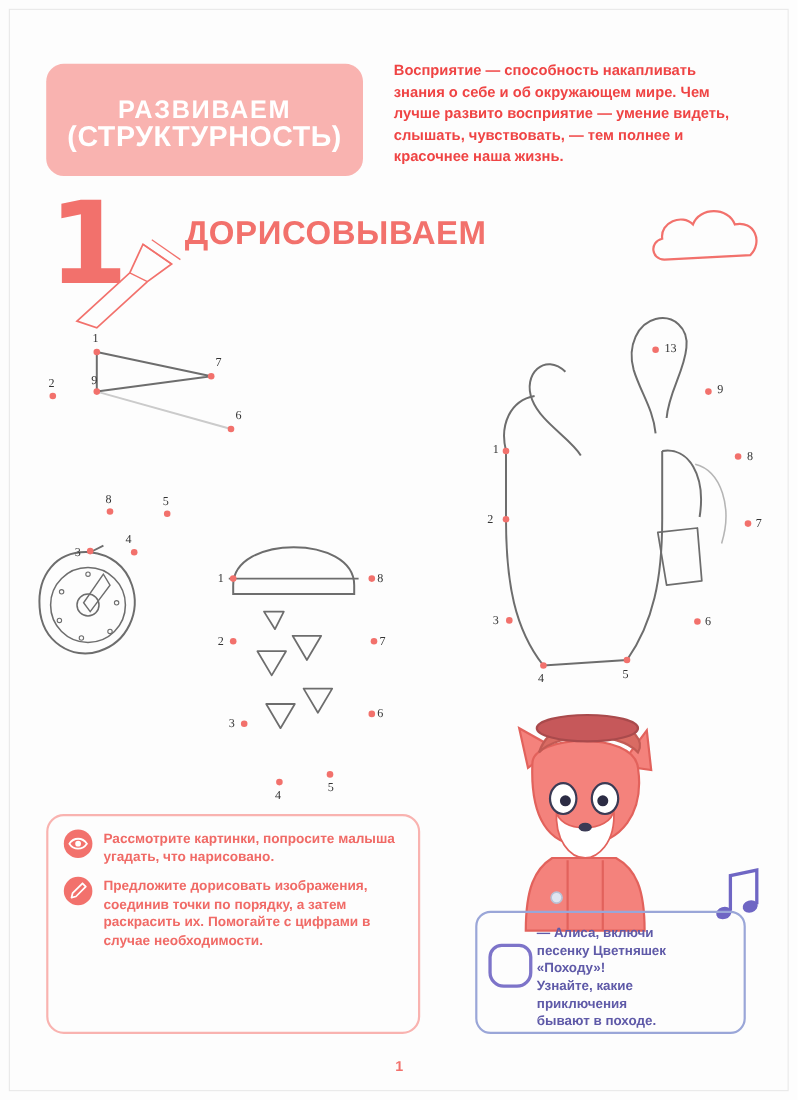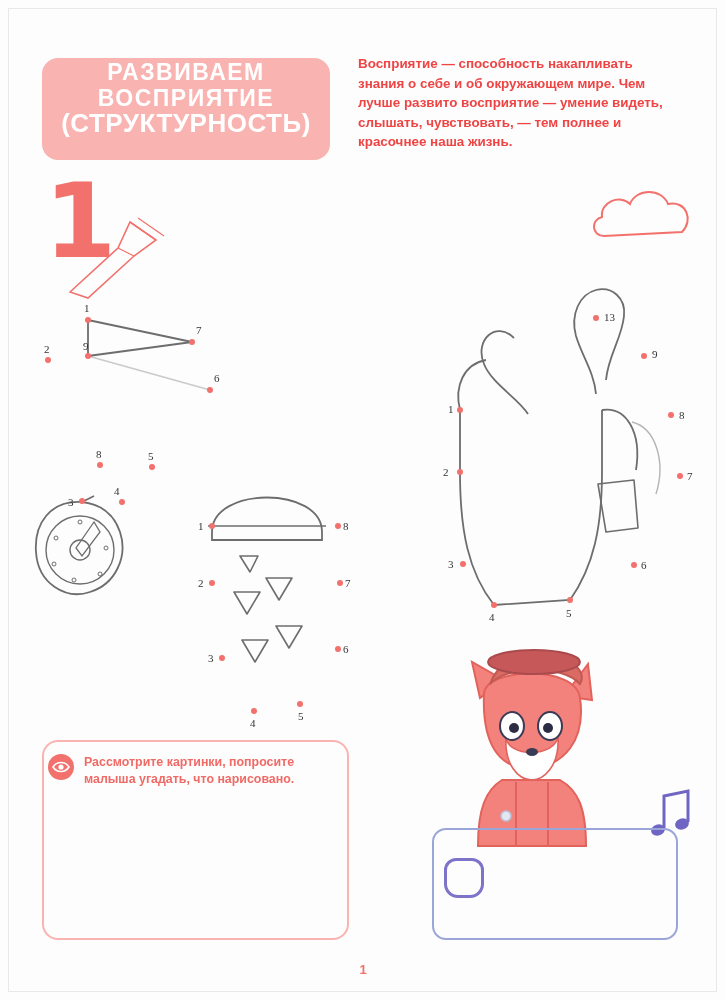--- a/index.html
+++ b/index.html
@@ -32,21 +32,21 @@
 
   
   .banner {
     position: absolute;
     left: 42px; top: 58px;
     width: 288px; height: 102px;
     background: #f9b3b0;
     border-radius: 16px;
     color: #ffffff;
     text-align: center;
-    padding-top: 1px;
+    padding-top: 28px;
     box-sizing: border-box;
   }
   .banner .l1, .banner .l2 {
     font-weight: bold;
     font-size: 23px;
     letter-spacing: 1.5px;
     line-height: 26px;
   }
   .banner .l3 {
     font-weight: bold;
@@ -114,25 +114,25 @@
     position: absolute;
     font-size: 11px;
     color: #333333;
     font-family: "Liberation Serif", serif;
   }
 
   
   .tips {
     position: absolute;
     left: 42px; top: 740px;
-    width: 307px; height: 200px;
+    width: 340px; height: 200px;
     border: 2px solid #f9b3b0;
     border-radius: 16px;
     box-sizing: border-box;
-    padding: 12px 4px;
+    padding: 12px 14px;
   }
   .tip {
     display: flex;
     margin-bottom: 10px;
   }
   .tip-icon {
     flex: 0 0 auto;
     width: 26px; height: 26px;
     border-radius: 50%;
     background: #f2716c;
@@ -196,34 +196,34 @@
   }
 </style>
 </head>
 <body>
 
 <div class="page">
   <div class="scan-edge"></div>
 
   <div class="banner">
     <div class="l1">РАЗВИВАЕМ</div>
-    <div class="l2">ВОСПРИЯТИЕ</div>
     <div class="l3">(СТРУКТУРНОСТЬ)</div>
   </div>
 
   <div class="intro">Восприятие — способность накапливать знания о себе и об окружающем мире. Чем лучше развито восприятие — умение видеть, слышать, чувствовать, — тем полнее и красочнее наша жизнь.</div>
 
   <div class="big-number">1</div>
   <svg class="pencil-svg" viewBox="0 0 120 100">
     <path d="M10 92 L58 48 L70 22 L96 40 L74 56 L28 98 Z" fill="none" stroke="#f2716c" stroke-width="1.6"></path>
     <path d="M58 48 L74 56" fill="none" stroke="#f2716c" stroke-width="1.2"></path>
     <path d="M70 22 L96 40" fill="none" stroke="#f2716c" stroke-width="1.2"></path>
     <path d="M78 18 L104 36" fill="none" stroke="#f2716c" stroke-width="1.2"></path>
   </svg>
   <div class="title">
+    <div>ДОРИСОВЫВАЕМ</div>
   </div>
   <svg class="cloud" viewBox="0 0 110 70">
     <path d="M16 56 C4 56 2 40 14 37 C12 22 32 14 42 24 C48 8 74 8 80 24 C98 20 106 40 94 52 Z" fill="none" stroke="#f2716c" stroke-width="2"></path>
   </svg>
 
   <div class="puzzle">
 
     <svg style="position:absolute;left:0;top:0;width:300px;height:160px;">
       <path d="M88 40 L192 62 L88 76" fill="none" stroke="#6d6d6d" stroke-width="1.8"></path>
       <path d="M88 40 L88 76" fill="none" stroke="#6d6d6d" stroke-width="1.8"></path>
@@ -343,25 +343,41 @@
   <div class="tips">
     <div class="tip">
       <span class="tip-icon">
         <svg width="18" height="18" viewBox="0 0 18 18">
           <path d="M1 9 C5 3 13 3 17 9 C13 15 5 15 1 9 Z" fill="none" stroke="#ffffff" stroke-width="1.6"></path>
           <circle cx="9" cy="9" r="2.6" fill="#ffffff"></circle>
         </svg>
       </span>
       <span class="tip-text">Рассмотрите картинки, попросите малыша угадать, что нарисовано.</span>
     </div>
+    <div class="tip">
+      <span class="tip-icon">
+        <svg width="18" height="18" viewBox="0 0 18 18">
+          <path d="M13 2 L16 5 L7 14 L3 15 L4 11 Z" fill="none" stroke="#ffffff" stroke-width="1.6" stroke-linejoin="round"></path>
+        </svg>
+      </span>
+      <span class="tip-text">Предложите дорисовать изображения, соединив точки по порядку, а затем раскрасить их. Помогайте с цифрами в случае необходимости.</span>
+    </div>
   </div>
 
   <svg class="notes" viewBox="0 0 48 54">
     <path d="M16 42 L16 10 L40 5 L40 36" fill="none" stroke="#6f66c4" stroke-width="3"></path>
     <ellipse cx="10" cy="44" rx="7" ry="5.5" fill="#6f66c4" transform="rotate(-18 10 44)"></ellipse>
     <ellipse cx="34" cy="38" rx="7" ry="5.5" fill="#6f66c4" transform="rotate(-18 34 38)"></ellipse>
   </svg>
   <div class="alice-box">
     <div class="alice-icon"></div>
+    <div class="alice-text">
+      <div>— Алиса, включи</div>
+      <div>песенку Цветняшек</div>
+      <div>«Походу»!</div>
+      <div>Узнайте, какие</div>
+      <div>приключения</div>
+      <div>бывают в походе.</div>
+    </div>
   </div>
 
   <div class="page-number">1</div>
 </div>
 
 </body></html>

